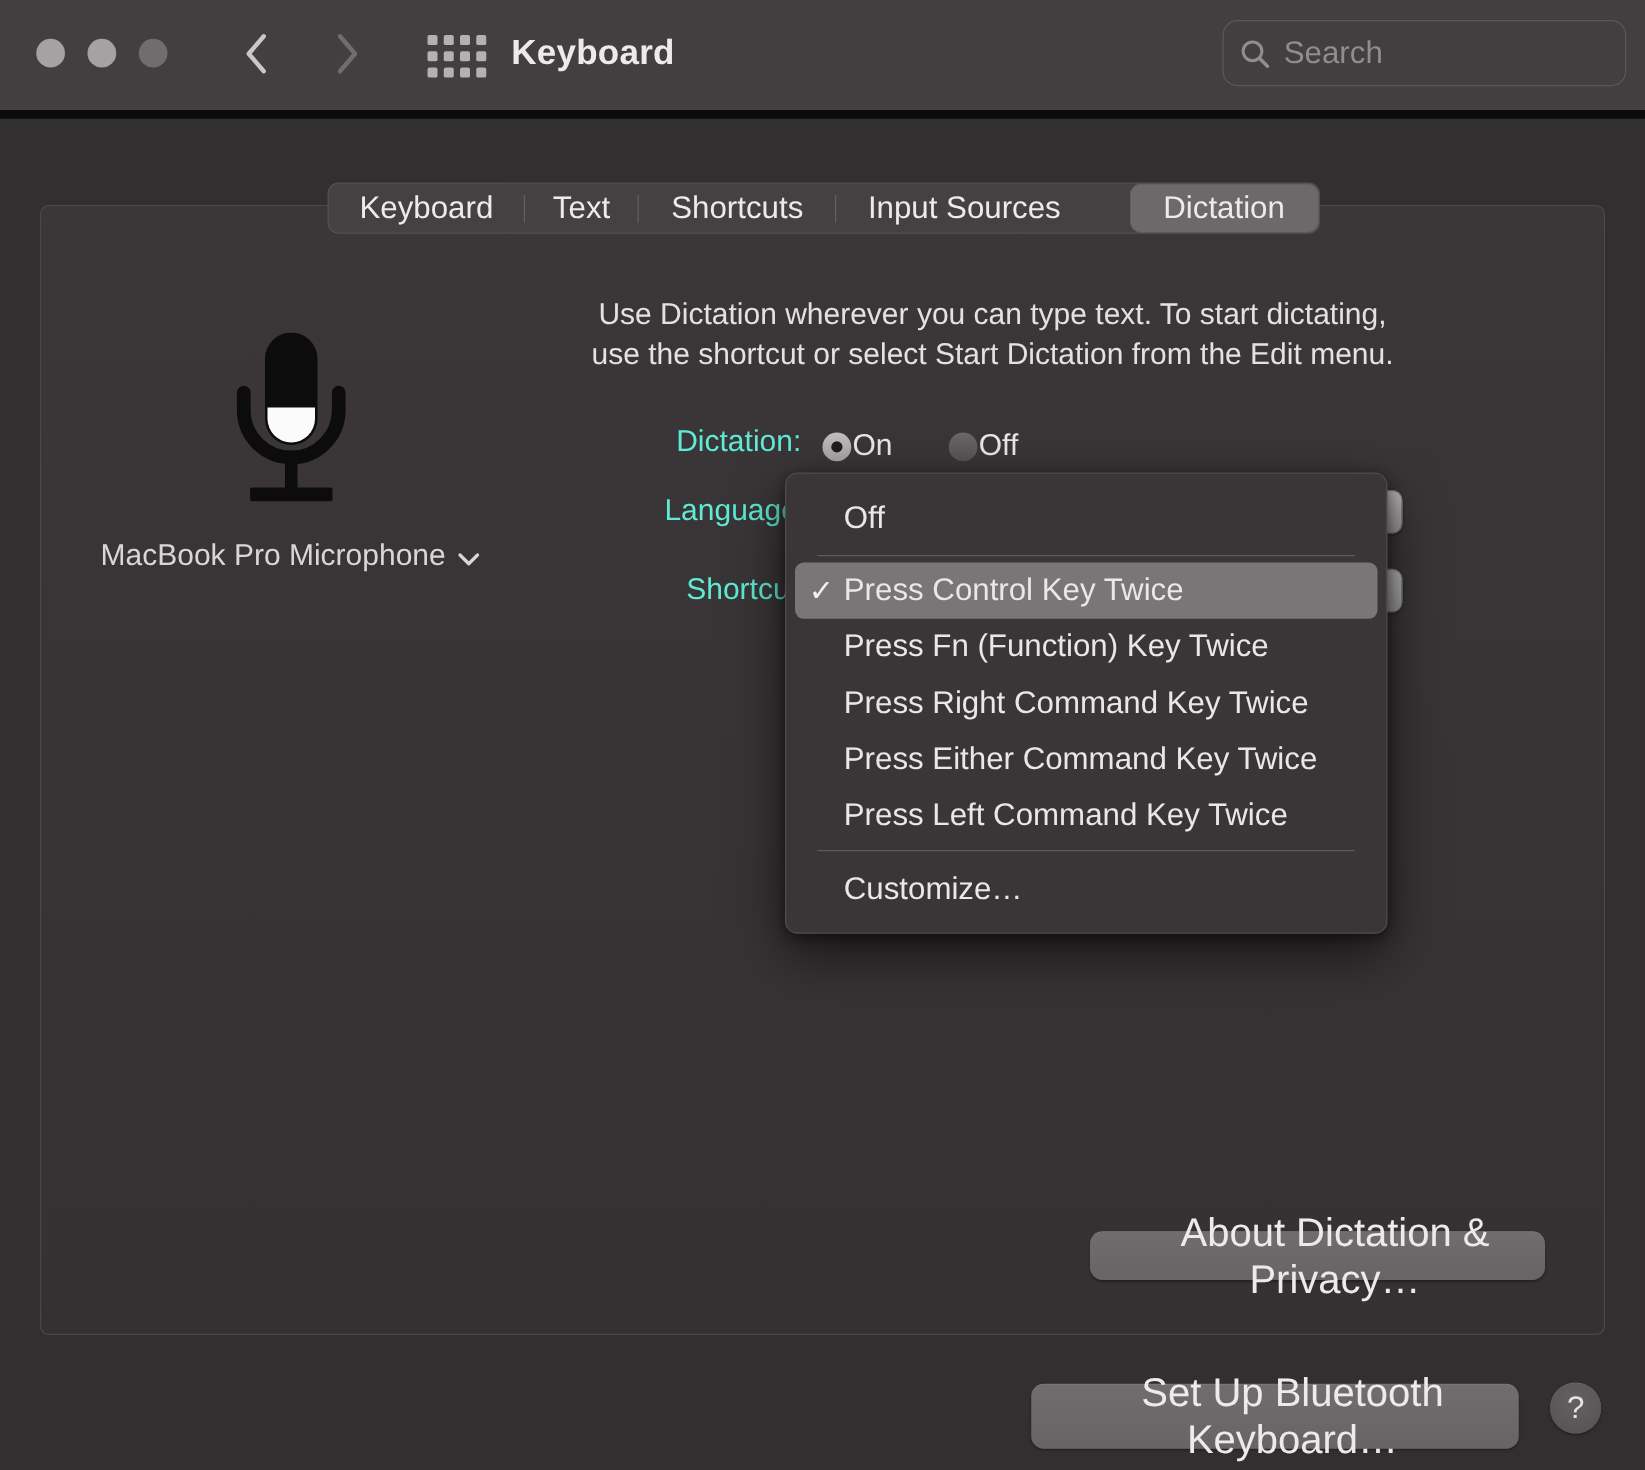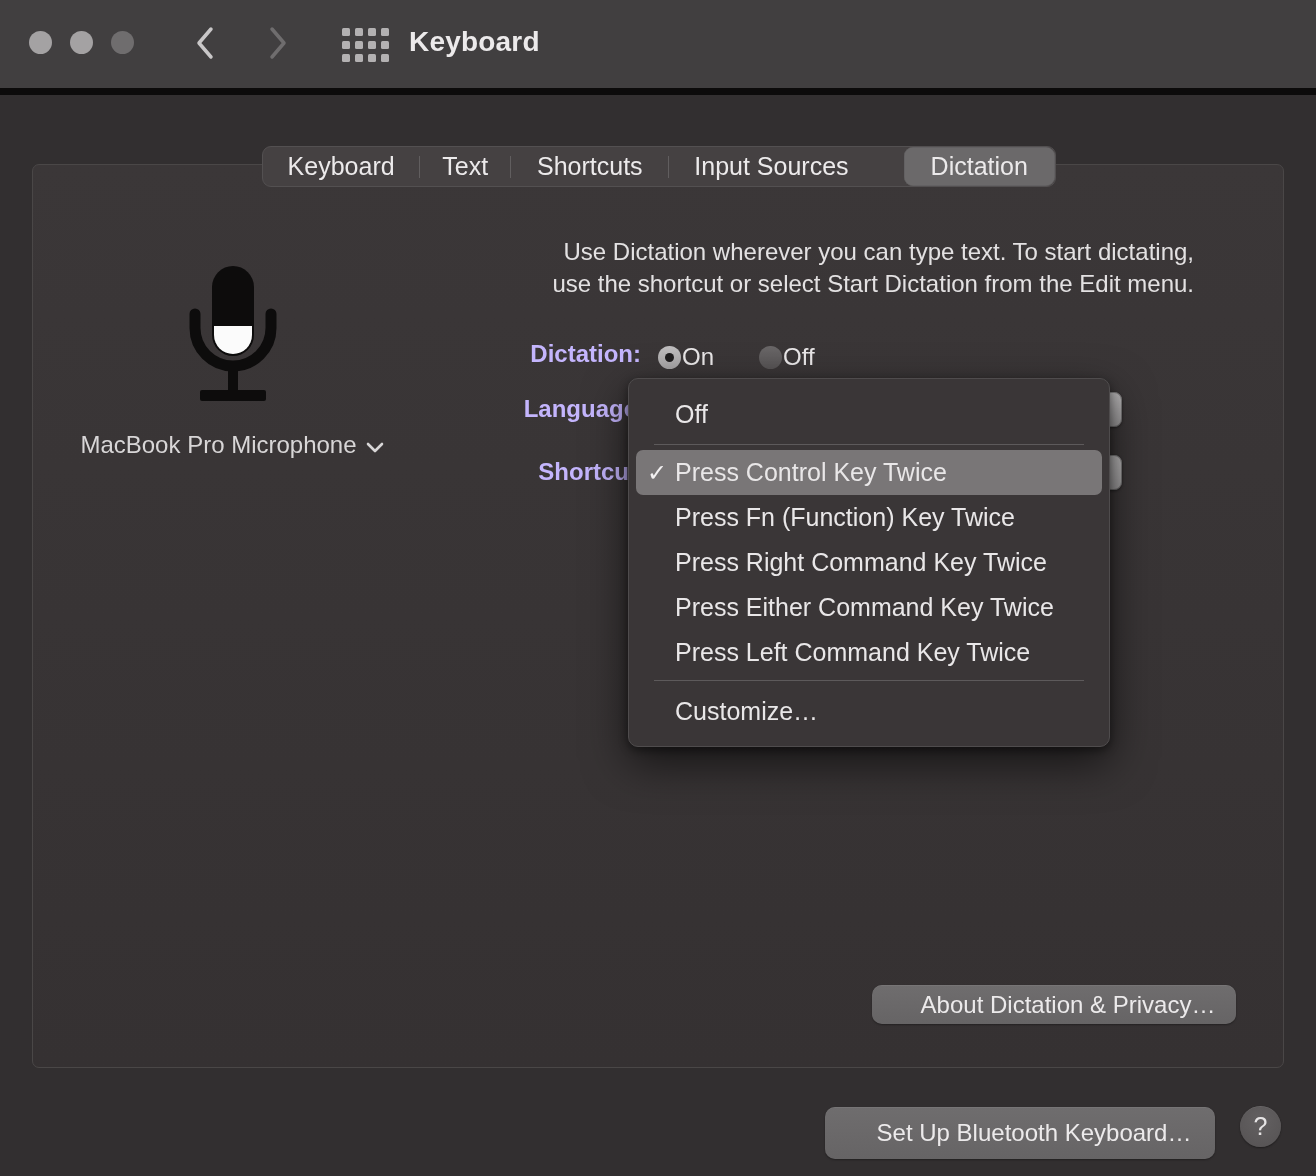--- a/index.html
+++ b/index.html
@@ -33,29 +33,29 @@
 
   
   .pane{position:absolute;left:32px;top:164px;width:1252px;height:904px;border-radius:7px;border:1px solid #4a4747;background:linear-gradient(#3b3738,#353132);}
   .tabbar{position:absolute;left:262px;top:146px;width:794px;height:41px;border-radius:9px;background:var(--segment-bg);border:1px solid #535051;display:flex;align-items:stretch;}
   .seg{position:relative;display:flex;align-items:center;justify-content:center;font-size:25px;font-weight:500;color:#eceaeb;cursor:default;}
   .seg.w1{width:163px;}.seg.w2{width:94px;}.seg.w3{width:164px;}.seg.w4{width:213px;text-align:right;}.seg.w5{width:158px;margin-left:30px;}
   .seg.selected{background:var(--segment-selected);border-radius:9px;box-shadow:0 0 0 .5px #5d5b5c inset;}
   .seg-div{width:1px;height:22px;background:#615e5f;align-self:center;}
 
   
-  .desc{position:absolute;left:394px;top:236px;width:800px;text-align:right;font-size:24px;line-height:32px;color:#e3e1e2;}
+  .desc{position:absolute;left:394px;top:236px;width:800px;text-align:center;font-size:24px;line-height:32px;color:#e3e1e2;}
 
   
   .mic-wrap{position:absolute;left:187px;top:266px;width:92px;height:136px;}
   .mic-label{position:absolute;left:40px;top:408px;width:384px;display:flex;align-items:center;justify-content:center;font-size:24px;color:#d8d6d7;cursor:default;margin-top:23px;}
   .mic-label svg{margin-left:9px;margin-top:4px;}
 
   
-  .field-label{position:absolute;font-size:24px;color:#c4b5fd;text-align:right;white-space:nowrap;font-weight:bold;}
+  .field-label{position:absolute;font-size:24px;color:#5eead4;text-align:right;white-space:nowrap;}
   .lbl-dictation{left:500px;top:340px;width:141px;}
   .lbl-language{left:460px;top:395px;width:185px;z-index:1;}
   .lbl-shortcut{left:460px;top:458px;width:185px;z-index:1;}
   .radio-row{position:absolute;left:658px;top:343px;display:flex;align-items:center;z-index:1;}
   .radio{width:23px;height:23px;border-radius:50%;position:relative;display:inline-block;}
   .radio.on{background:linear-gradient(#c0bebf,#a6a4a5);}
   .radio.on::after{content:"";position:absolute;left:50%;top:50%;width:9px;height:9px;margin:-4.5px 0 0 -4.5px;border-radius:50%;background:#1f1d1e;}
   .radio.off{background:linear-gradient(#6a6768,#565354);}
   .radio-text{font-size:24px;color:#e9e7e8;margin-left:1px;}
   .radio-gap{width:45px;}
@@ -66,21 +66,21 @@
 
   
   .menu{position:absolute;left:628px;top:378px;width:482px;border-radius:10px;background:var(--menu-bg);border:1px solid #4f4c4d;box-shadow:0 16px 44px rgba(0,0,0,.6),0 3px 10px rgba(0,0,0,.45);padding:10px 0;z-index:10;}
   .menu-item{position:relative;height:45px;display:flex;align-items:center;padding-left:46px;font-size:25px;color:#e9e7e8;cursor:default;}
   .menu-item.first,.menu-item.last{height:50px;}
   .menu-item.highlighted{margin:0 7px;padding-left:39px;border-radius:7px;background:var(--menu-highlight);}
   .menu-item .check{position:absolute;left:11px;top:50%;transform:translateY(-50%);font-size:24px;color:#f2f0f1;}
   .menu-sep{height:1px;margin:5px 25px;background:#5d5a5b;}
 
   
-  .btn{display:flex;align-items:center;justify-content:center;border:none;border-radius:10px;background:linear-gradient(#6f6d6e,#666465);color:#eceaeb;font-family:"Liberation Sans",sans-serif;font-size:24px;box-shadow:0 1px 2px rgba(0,0,0,.35),inset 0 .5px 0 rgba(255,255,255,.12);cursor:default;padding-left:28px;}
+  .btn{display:flex;align-items:center;justify-content:center;border:none;border-radius:10px;background:linear-gradient(#6f6d6e,#666465);color:#eceaeb;font-family:"Liberation Sans",sans-serif;font-size:32px;box-shadow:0 1px 2px rgba(0,0,0,.35),inset 0 .5px 0 rgba(255,255,255,.12);cursor:default;padding-left:28px;}
   .btn-about{position:absolute;left:872px;top:985px;width:364px;height:39px;}
   .btn-bluetooth{position:absolute;left:825px;top:1107px;width:390px;height:52px;}
   .btn-help{position:absolute;left:1240px;top:1106px;width:41px;height:41px;border:none;border-radius:50%;background:radial-gradient(circle at 50% 35%,#636061,#555253);color:#e6e4e5;font-family:"Liberation Sans",sans-serif;font-size:25px;box-shadow:0 1px 2px rgba(0,0,0,.4),inset 0 .5px 0 rgba(255,255,255,.12);cursor:default;}
 </style>
 </head>
 <body>
 
 <div class="window">
 
   <header class="titlebar">
@@ -107,20 +107,27 @@
         <i></i>
         <i></i>
         <i></i>
         <i></i>
         <i></i>
         <i></i>
         <i></i>
         <i></i>
     </div>
     <h1 class="win-title">Keyboard</h1>
+    <div class="search">
+      <svg width="26" height="26" viewBox="0 0 26 26">
+        <circle cx="11" cy="11" r="7.5" fill="none" stroke="#8f8d8e" stroke-width="2.4"></circle>
+        <line x1="16.6" y1="16.6" x2="23" y2="23" stroke="#8f8d8e" stroke-width="2.8" stroke-linecap="round"></line>
+      </svg>
+      <input type="text" placeholder="Search" style="">
+    </div>
   </header>
   <div class="tb-sep"></div>
 
   <div class="pane"></div>
 
   <nav class="tabbar">
     <div class="seg w1">Keyboard</div>
     <div class="seg-div"></div>
     <div class="seg w2">Text</div>
     <div class="seg-div"></div>

